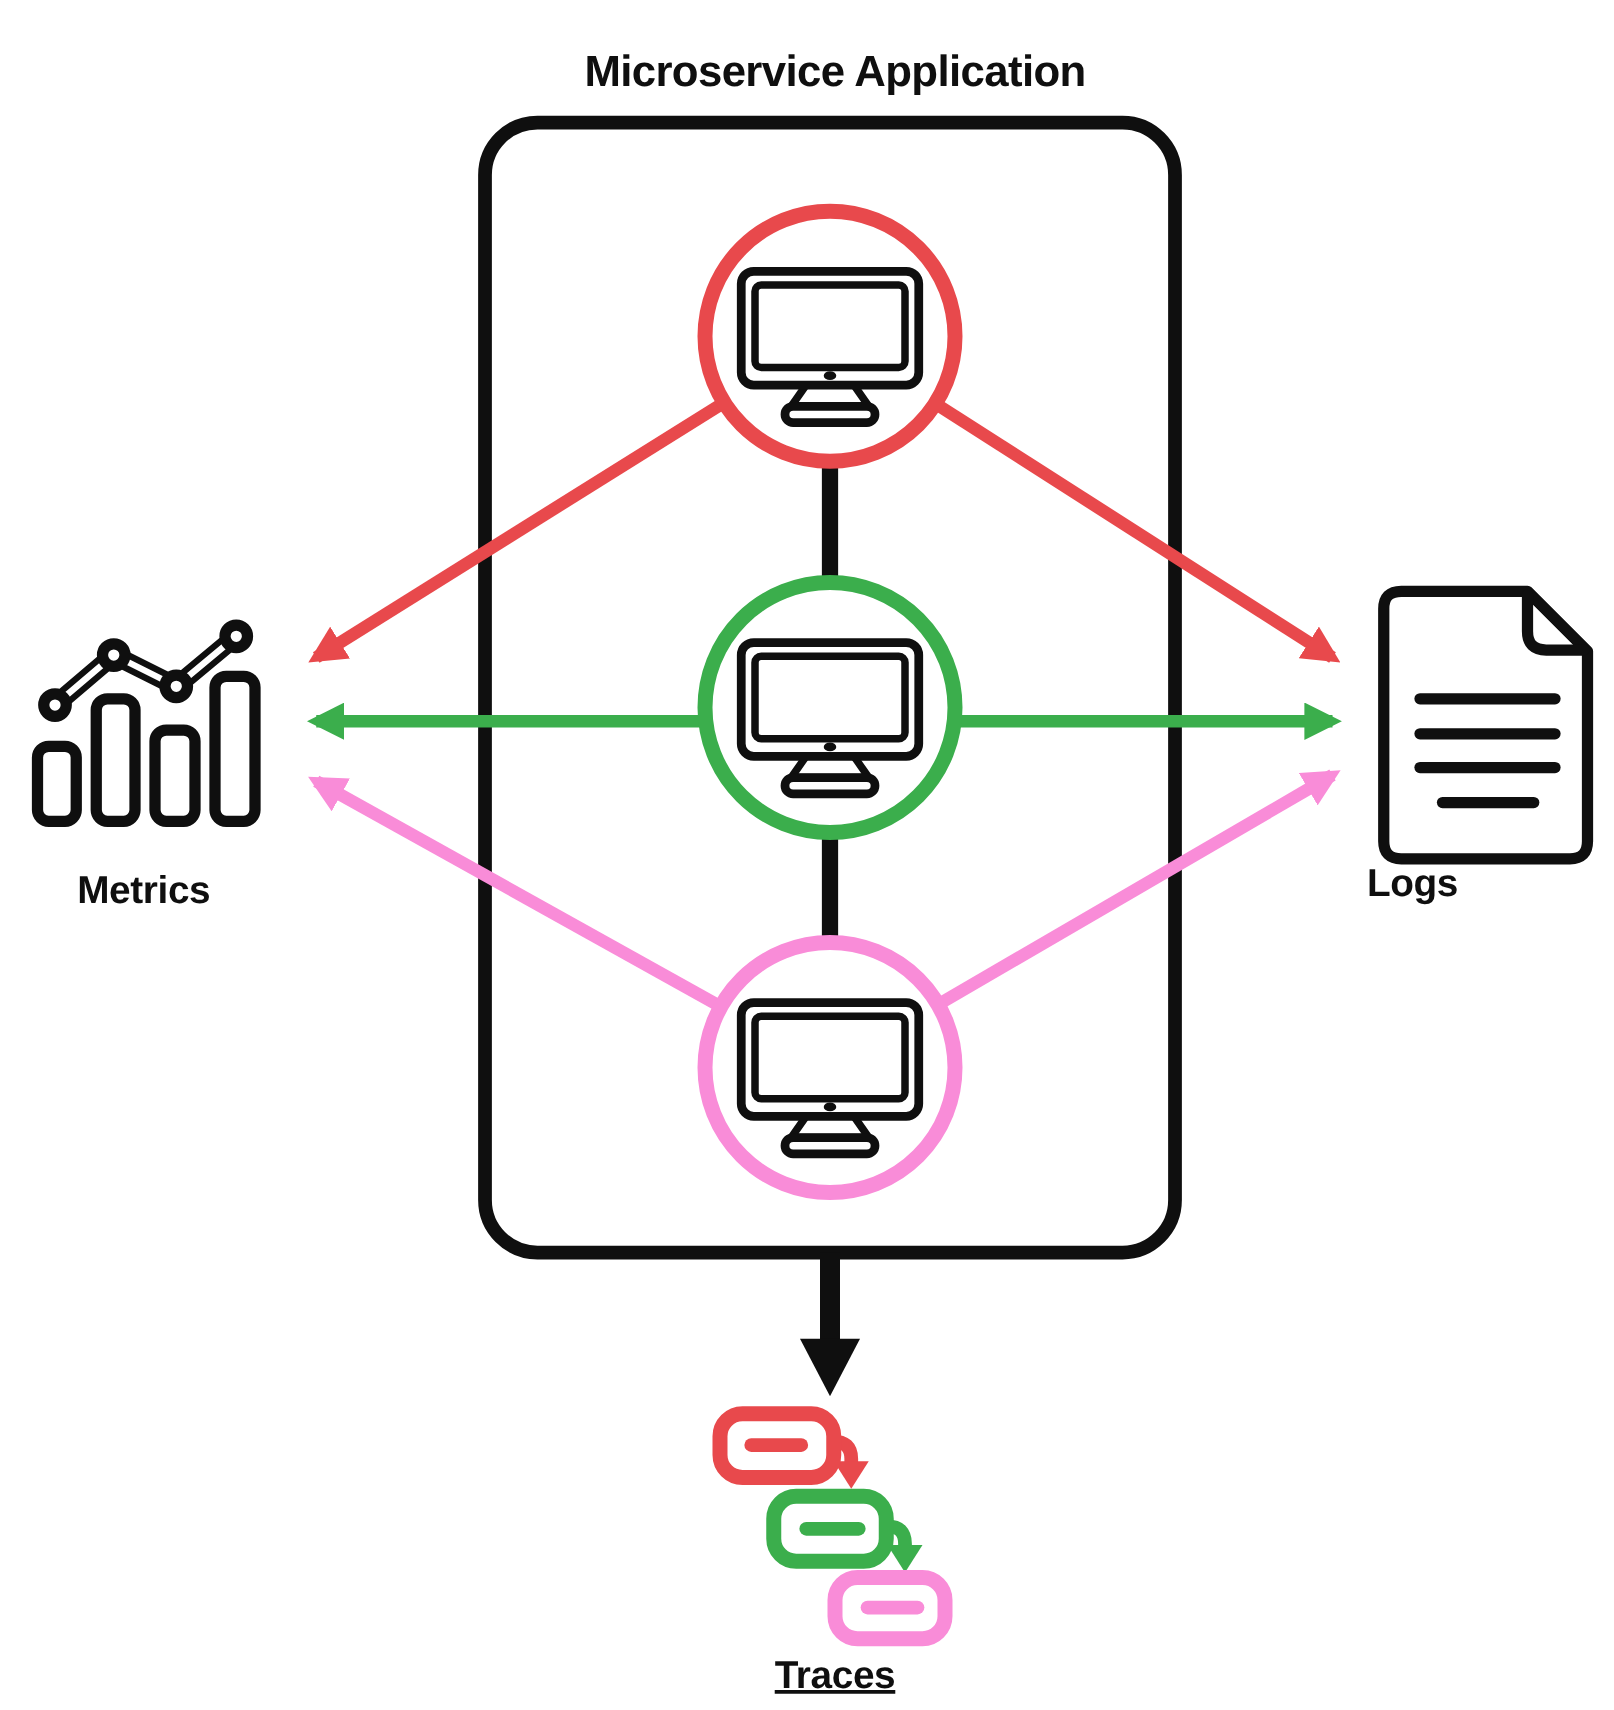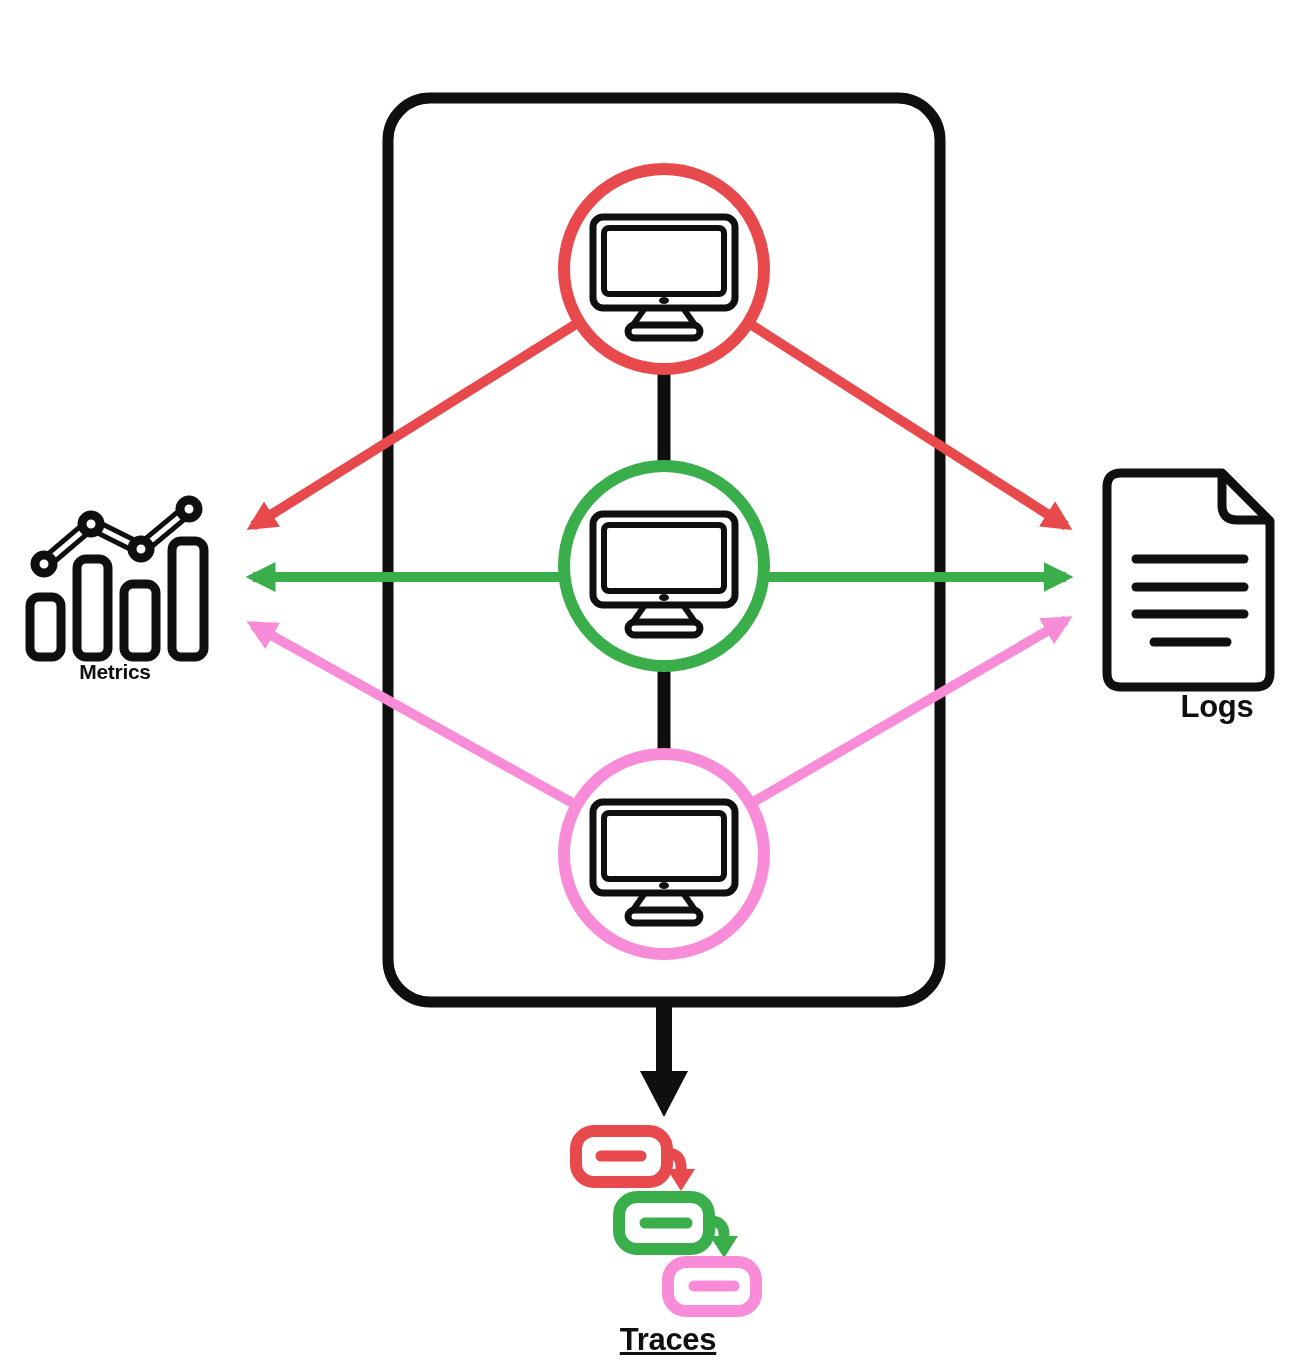--- a/index.html
+++ b/index.html
@@ -16,22 +16,22 @@
   .diagram-svg { position: absolute; left: 0; top: 0; }
   .label {
     position: absolute;
     transform: translateX(-50%);
     font-weight: 700;
     white-space: nowrap;
     letter-spacing: -0.3px;
     color: var(--c-black, #0f0f0f);
   }
   .title-label { top: 38px; left: 668px; font-size: 35px; letter-spacing: -0.5px; }
-  .metrics-label { top: 660px; left: 115px; font-size: 21px; }
-  .logs-label { top: 689px; left: 1217px; font-size: 31px; }
+  .metrics-label { top: 694px; left: 115px; font-size: 31px; }
+  .logs-label { top: 689px; left: 1130px; font-size: 31px; }
   .traces-label { top: 1322px; left: 668px; font-size: 31px; text-decoration: underline; }
 
   .stroke-red   { stroke: var(--c-red,   #e8494c); }
   .stroke-green { stroke: var(--c-green, #3bae4c); }
   .stroke-pink  { stroke: var(--c-pink,  #f98cd8); }
   .stroke-black { stroke: var(--c-black, #0f0f0f); }
   .fill-red     { fill: var(--c-red,   #e8494c); }
   .fill-green   { fill: var(--c-green, #3bae4c); }
   .fill-pink    { fill: var(--c-pink,  #f98cd8); }
   .fill-black   { fill: var(--c-black, #0f0f0f); }
@@ -125,16 +125,17 @@
       <line x1="601" y1="1156" x2="641" y2="1156" class="stroke-red" stroke-width="11"></line>
 
       <rect x="619" y="1197" width="90" height="52" rx="18" class="stroke-green fill-white" stroke-width="12"></rect>
       <line x1="645" y1="1223" x2="687" y2="1223" class="stroke-green" stroke-width="11"></line>
 
       <rect x="668" y="1262" width="88" height="49" rx="18" class="stroke-pink fill-white" stroke-width="12"></rect>
       <line x1="694" y1="1286" x2="734" y2="1286" class="stroke-pink" stroke-width="11"></line>
     </g>
   </svg>
 
+  <div class="label title-label">Microservice Application</div>
   <div class="label metrics-label">Metrics</div>
   <div class="label logs-label">Logs</div>
   <div class="label traces-label">Traces</div>
 </div>
 
 </body></html>

